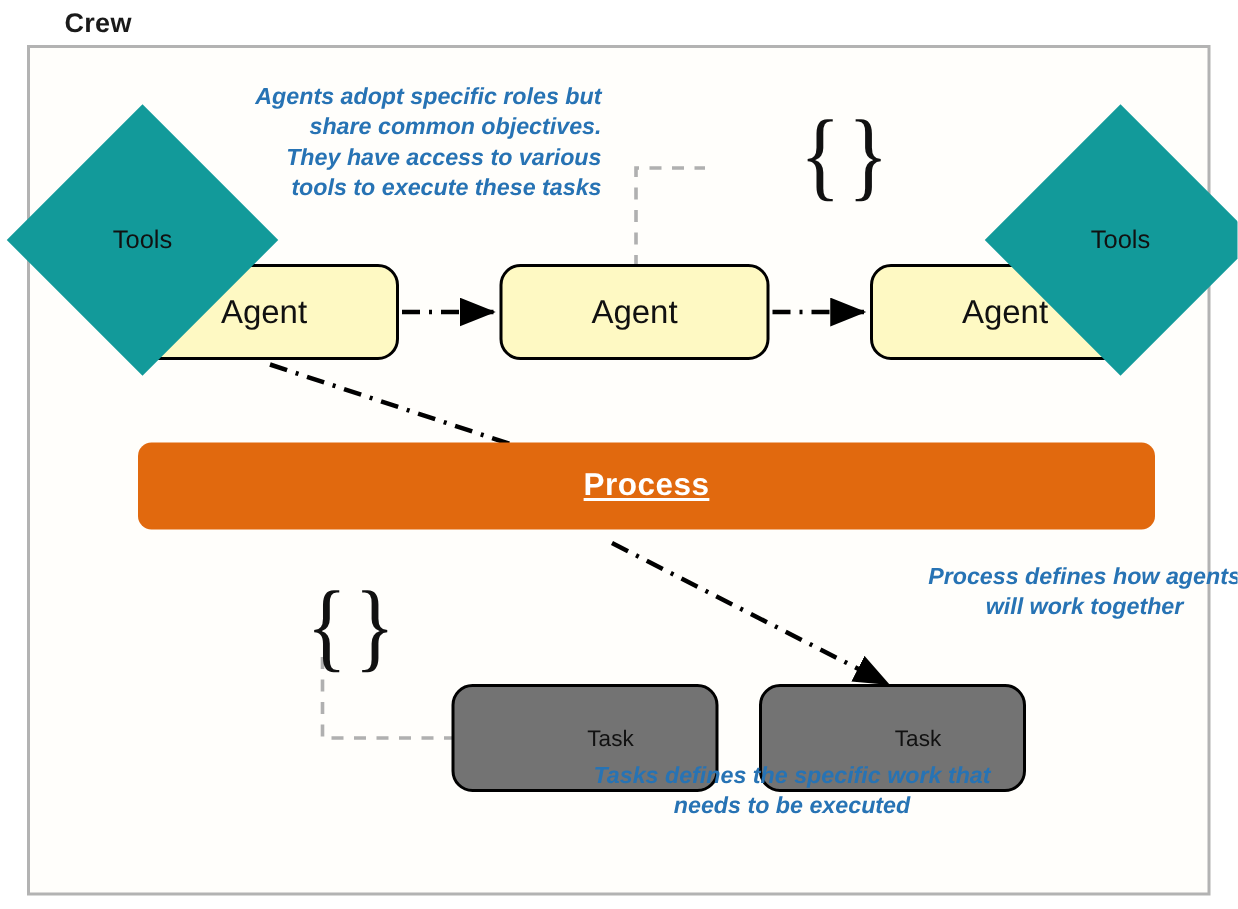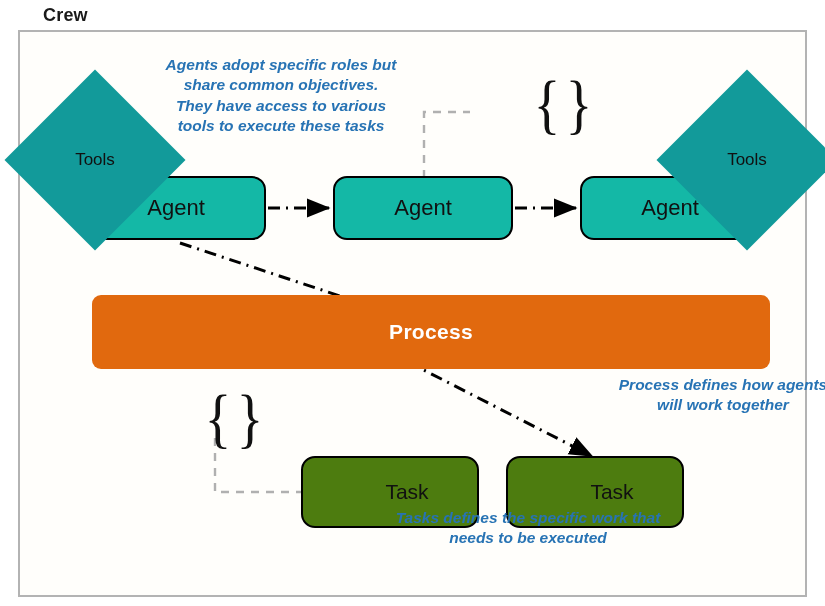--- a/index.html
+++ b/index.html
@@ -45,30 +45,30 @@
     position: absolute;
     box-sizing: border-box;
     display: flex;
     align-items: center;
     justify-content: center;
     text-align: center;
   }
   .agent-box {
     border: 2.5px solid #000000;
     border-radius: 14px;
-    background: #14b8a6;
+    background: #fef9c3;
     font-size: 22px;
     color: #111111;
     z-index: 5;
   }
   .task-box {
     border: 2.5px solid #000000;
     border-radius: 14px;
-    background: #4d7c0f;
-    font-size: 21px;
+    background: #737373;
+    font-size: 15px;
     color: #111111;
     z-index: 5;
     padding-left: 34px;
   }
   .tools-diamond {
     z-index: 6;
     width: 128px;
     height: 128px;
   }
   .tools-diamond .dia {
@@ -170,21 +170,21 @@
 <div class="node tools-diamond" style="left:31px; top:96px;">
   <div class="dia"></div>
   <span class="dia-label">Tools</span>
 </div>
 
 <div class="node tools-diamond" style="left:683px; top:96px;">
   <div class="dia"></div>
   <span class="dia-label">Tools</span>
 </div>
 
-<div class="node process-bar" style="left:92px; top:295px; width:678px; height:74px;">
+<div class="node process-bar" style="left:92px; top:295px; width:678px; height:58px;text-decoration:underline;">
   <span>Process</span>
 </div>
 
 <div class="node task-box" style="left:301px; top:456px; width:178px; height:72px;">
   <span>Task</span>
 </div>
 
 <div class="node task-box" style="left:506px; top:456px; width:178px; height:72px;">
   <span>Task</span>
 </div>
@@ -192,21 +192,21 @@
 <div class="brace-group" style="left:468px; top:68px; width:190px; height:72px;">
   <span class="brace">{</span>
   <span class="brace">}</span>
 </div>
 
 <div class="brace-group" style="left:142px; top:382px; width:184px; height:72px;">
   <span class="brace">{</span>
   <span class="brace">}</span>
 </div>
 
-<div class="note" style="left:146px; top:55px; width:270px; white-space:pre-line;">Agents adopt specific roles but
+<div class="note" style="left:131px; top:55px; width:270px; white-space:pre-line;text-align:right;">Agents adopt specific roles but
 share common objectives.
 They have access to various
 tools to execute these tasks</div>
 
 <div class="note" style="left:602px; top:375px; width:242px; white-space:pre-line;">Process defines how agents
 will work together</div>
 
 <div class="note" style="left:378px; top:508px; width:300px; white-space:pre-line;">Tasks defines the specific work that
 needs to be executed</div>
 

